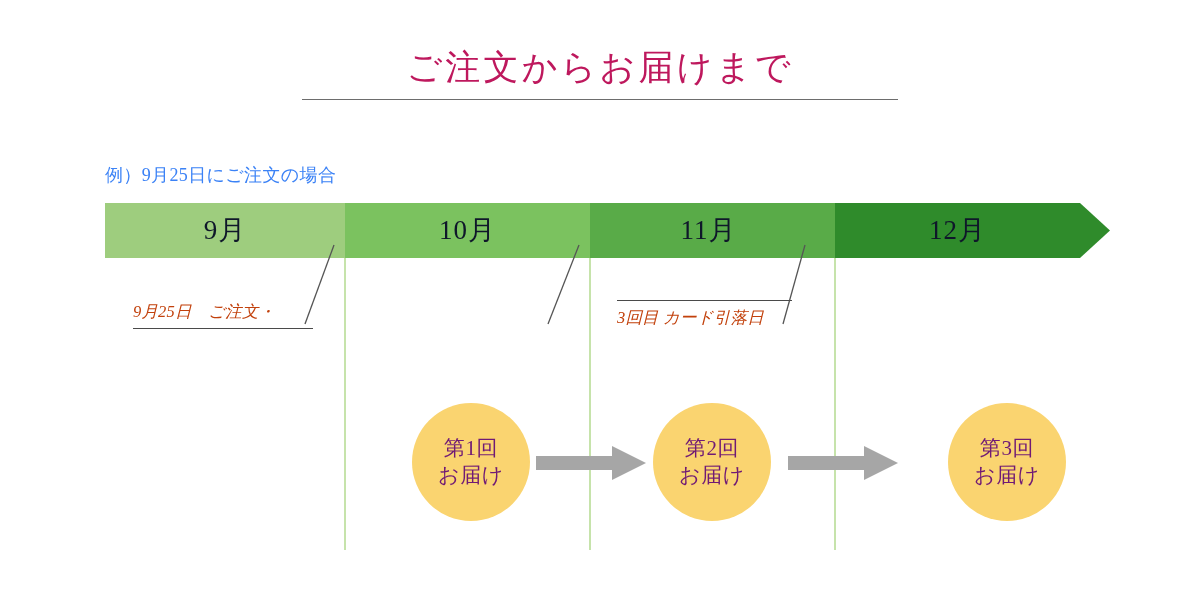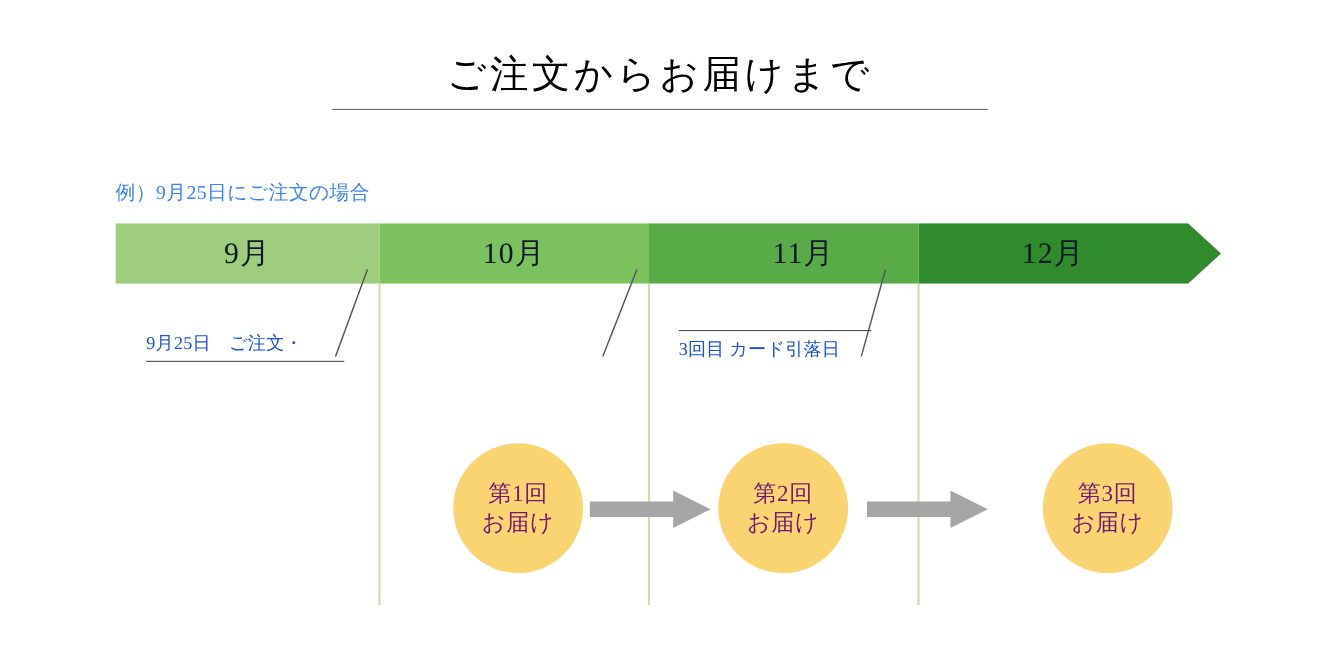--- a/index.html
+++ b/index.html
@@ -21,21 +21,21 @@
 
   
   .title {
     position: absolute;
     left: 0;
     top: 44px;
     width: 1200px;
     text-align: center;
     font-size: 35px;
     letter-spacing: 0.09em;
-    color: #000000;
+    color: #be185d;
     white-space: nowrap;
   }
   .title-rule {
     position: absolute;
     left: 302px;
     top: 99px;
     width: 596px;
     height: 1px;
     background: #6d6d6d;
   }
@@ -78,22 +78,23 @@
     width: 2px;
     height: 292px;
     background: #c6e3ab;
   }
 
   
   .callout {
     position: absolute;
     font-size: 16.5px;
     letter-spacing: 0.01em;
-    color: #1d4ed8;
-    white-space: nowrap;
+    color: #c2410c;
+    white-space: nowrap;
+    font-style: italic;
   }
   .callout .line1 {
     display: block;
     padding-bottom: 4px;
     line-height: 1.45;
   }
   .callout .rule {
     display: block;
     height: 1px;
     background: #4a4a4a;
@@ -144,21 +145,21 @@
 
   <div class="month-bar">
     <svg width="1005" height="55" viewBox="0 0 1005 55" style="position:absolute;left:0;top:0;">
       <polygon id="seg0" points="0,0 240,0 240,55 0,55" fill="#9ecd7e"></polygon>
       <polygon id="seg1" points="240,0 485,0 485,55 240,55" fill="#7bc25f"></polygon>
       <polygon id="seg2" points="485,0 730,0 730,55 485,55" fill="#59ab48"></polygon>
       <polygon id="seg3" points="730,0 975,0 1005,27.5 975,55 730,55" fill="#2f8b2b"></polygon>
     </svg>
     <div class="month-label" style="left:0px;width:240px;">9月</div>
     <div class="month-label" style="left:240px;width:245px;">10月</div>
-    <div class="month-label" style="left:503px;width:245px;">11月</div>
+    <div class="month-label" style="left:481px;width:245px;">11月</div>
     <div class="month-label" style="left:730px;width:245px;">12月</div>
   </div>
 
   <div class="guide" style="left: 344px; background: rgb(198, 227, 171);"></div>
   <div class="guide" style="left: 589px; background: rgb(198, 227, 171);"></div>
   <div class="guide" style="left: 834px; background: rgb(198, 227, 171);"></div>
 
   <svg class="leader" style="left:100px;top:240px;width:280px;height:95px;">
     <line x1="234" y1="5" x2="205" y2="84" stroke="#555555" stroke-width="1.3"></line>
   </svg>

